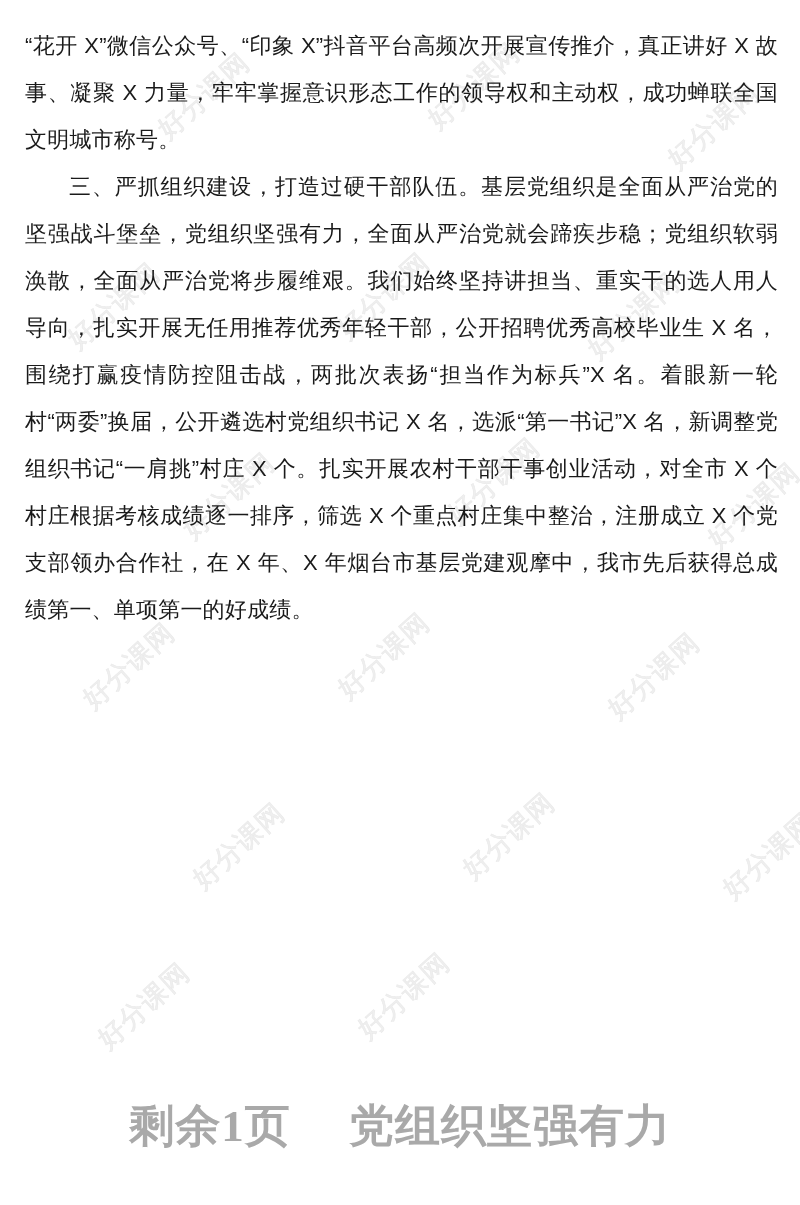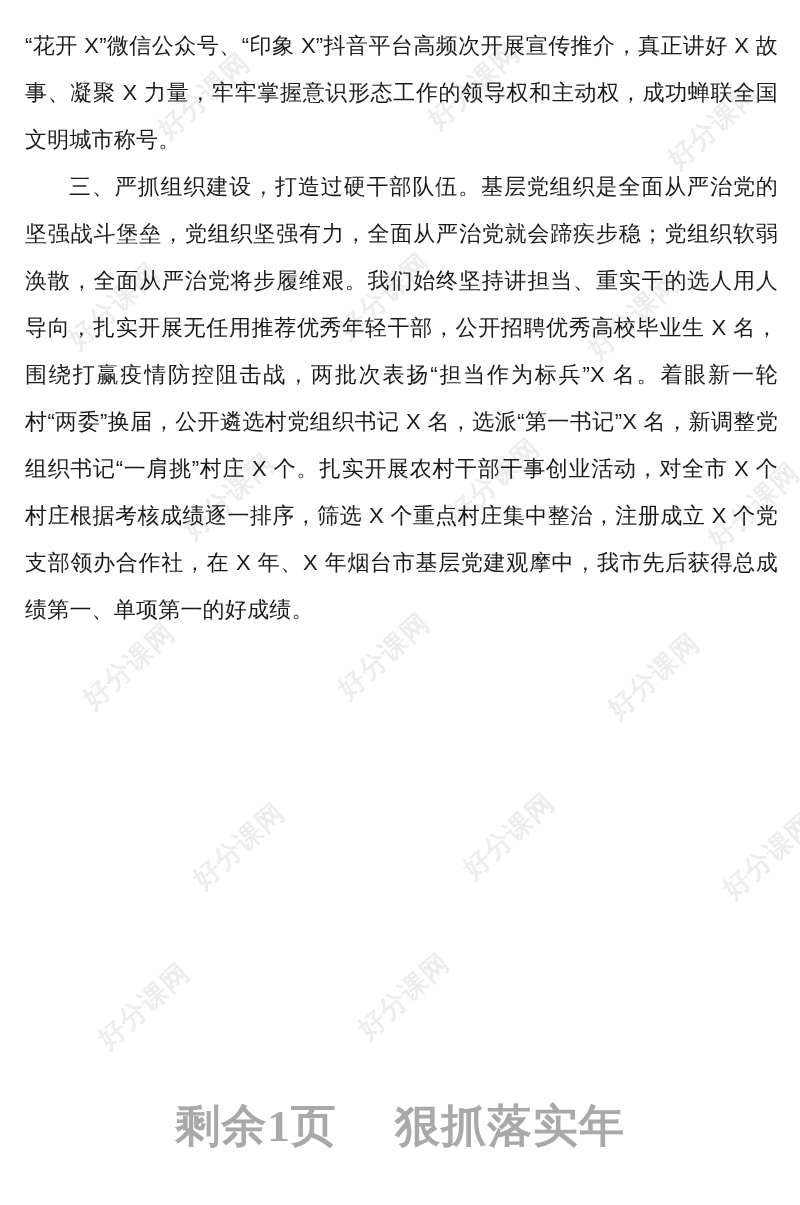--- a/index.html
+++ b/index.html
@@ -118,16 +118,16 @@
       <span class="watermark-mark" style="left: 90px; top: 1030px; color: rgb(239, 239, 239); transform: rotate(-42deg);">好分课网</span>
       <span class="watermark-mark" style="left: 350px; top: 1020px; color: rgb(239, 239, 239); transform: rotate(-42deg);">好分课网</span>
     </div>
 
   <div id="doc-body">
     <p id="para-1" class="doc-para first-line-flush">“花开 X”微信公众号、“印象 X”抖音平台高频次开展宣传推介，真正讲好 X 故事、凝聚 X 力量，牢牢掌握意识形态工作的领导权和主动权，成功蝉联全国文明城市称号。</p>
     <p id="para-2" class="doc-para indent2">三、严抓组织建设，打造过硬干部队伍。基层党组织是全面从严治党的坚强战斗堡垒，党组织坚强有力，全面从严治党就会蹄疾步稳；党组织软弱涣散，全面从严治党将步履维艰。我们始终坚持讲担当、重实干的选人用人导向，扎实开展无任用推荐优秀年轻干部，公开招聘优秀高校毕业生 X 名，围绕打赢疫情防控阻击战，两批次表扬“担当作为标兵”X 名。着眼新一轮村“两委”换届，公开遴选村党组织书记 X 名，选派“第一书记”X 名，新调整党组织书记“一肩挑”村庄 X 个。扎实开展农村干部干事创业活动，对全市 X 个村庄根据考核成绩逐一排序，筛选 X 个重点村庄集中整治，注册成立 X 个党支部领办合作社，在 X 年、X 年烟台市基层党建观摩中，我市先后获得总成绩第一、单项第一的好成绩。</p>
   </div>
 
   <div id="footer-notice">
-    <span class="notice-text">剩余1页　 狠抓落实年</span>
+    <span class="notice-text">剩余1页　 党组织坚强有力</span>
   </div>
 
 </div>
 
 </body></html>

